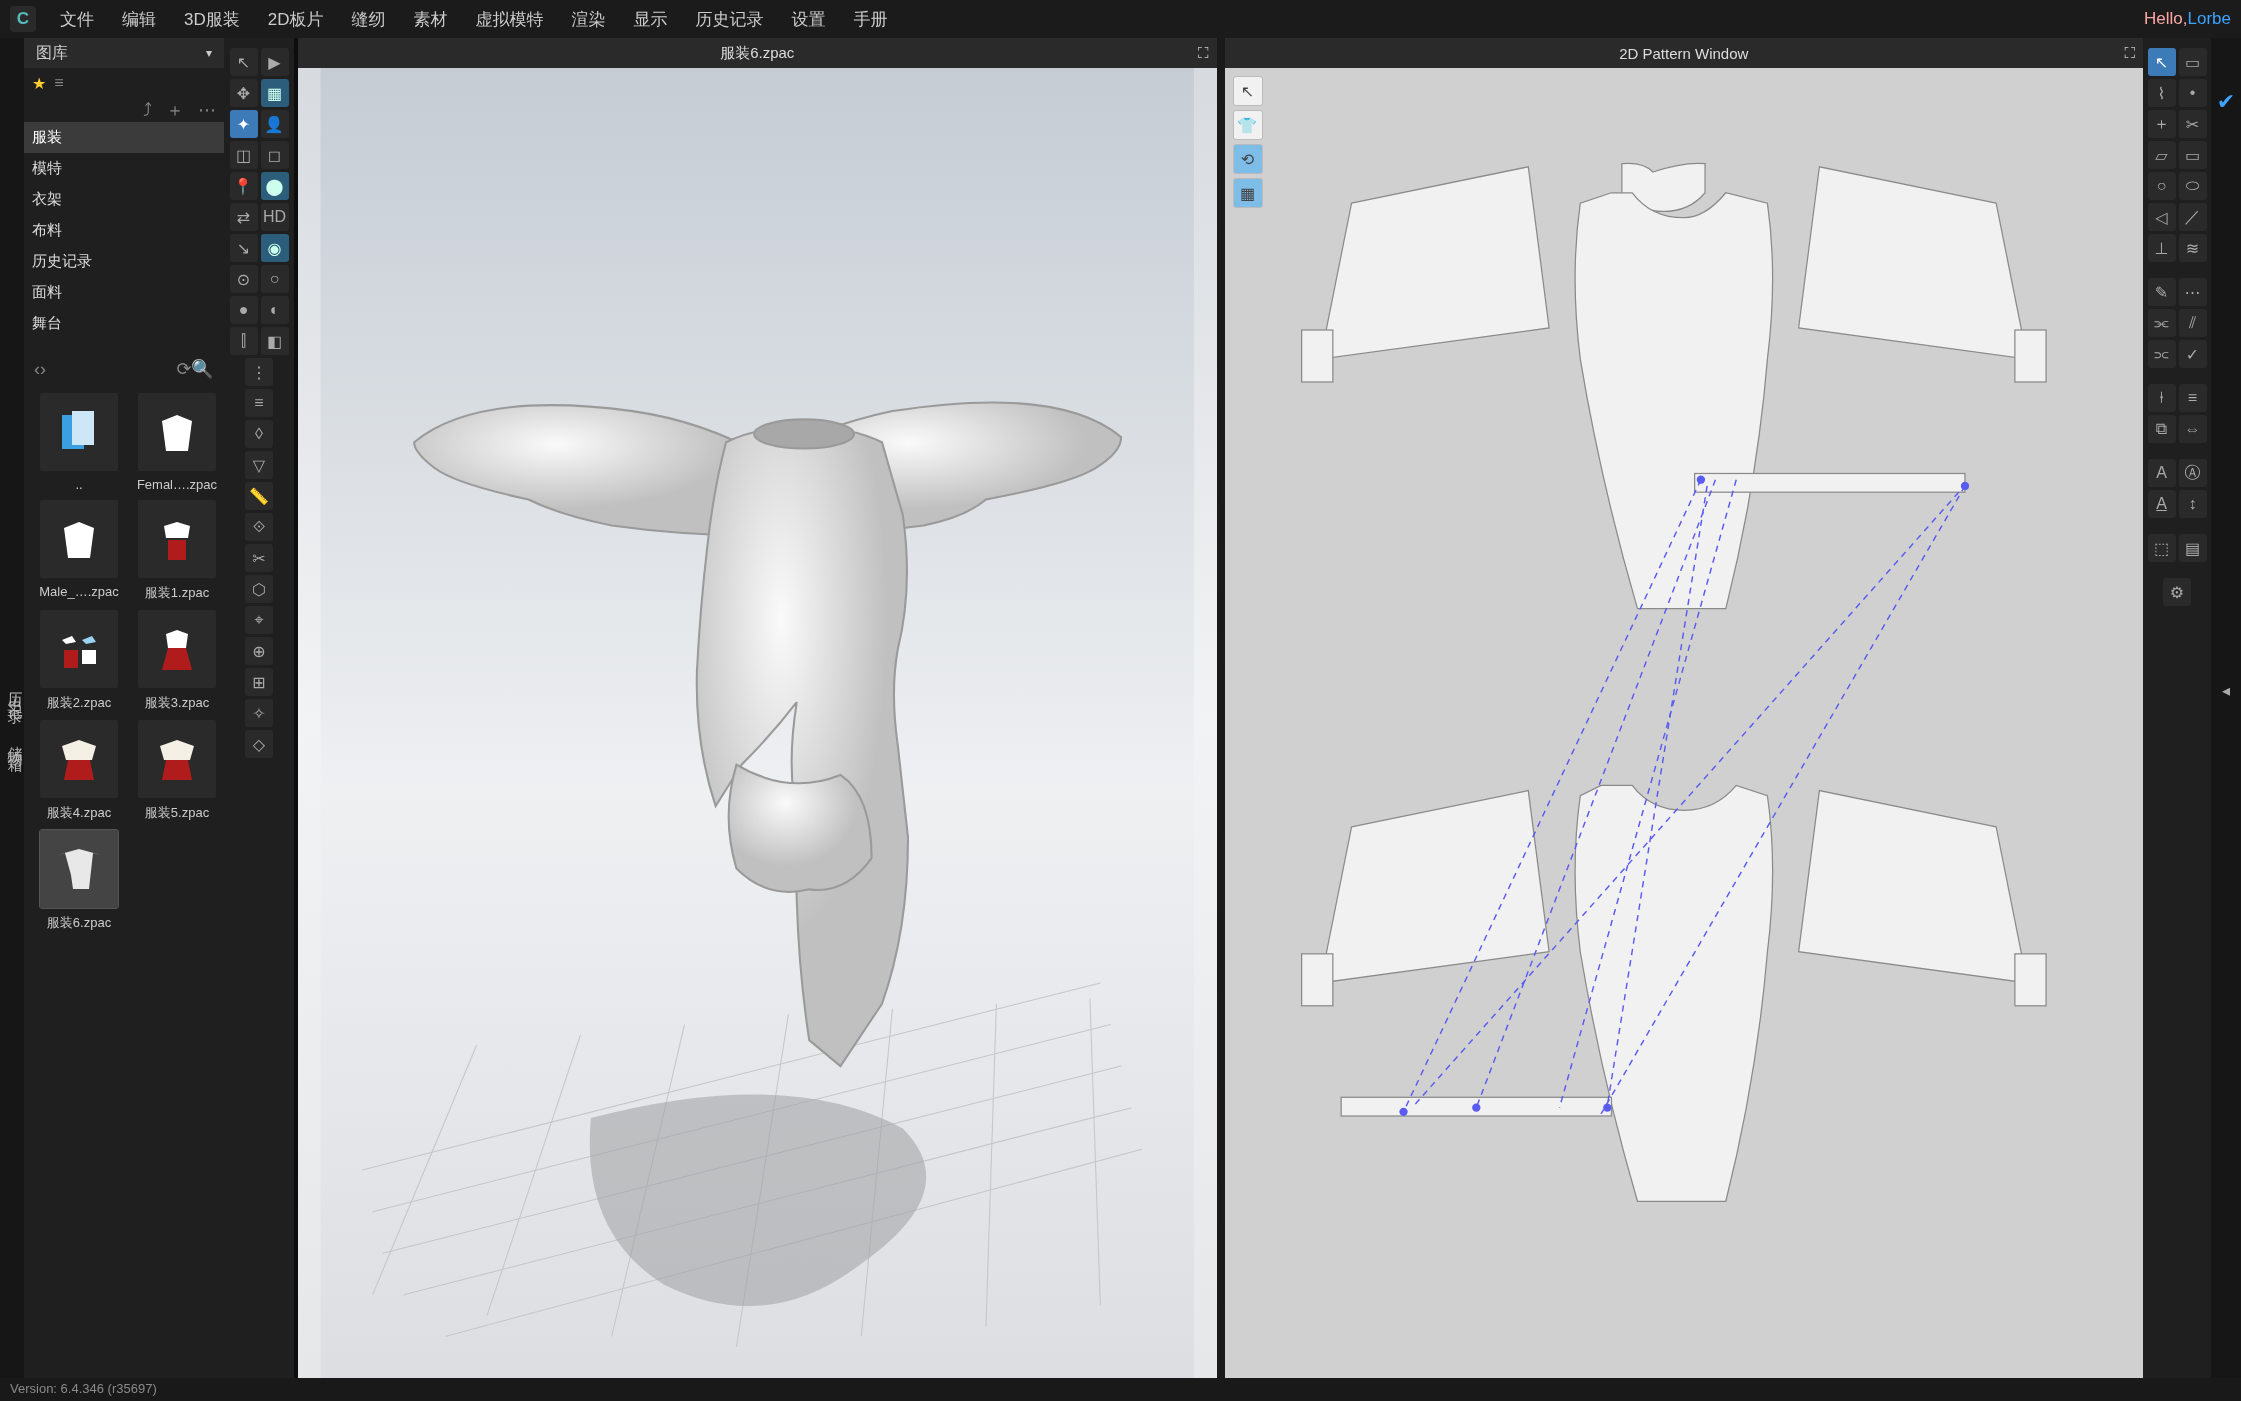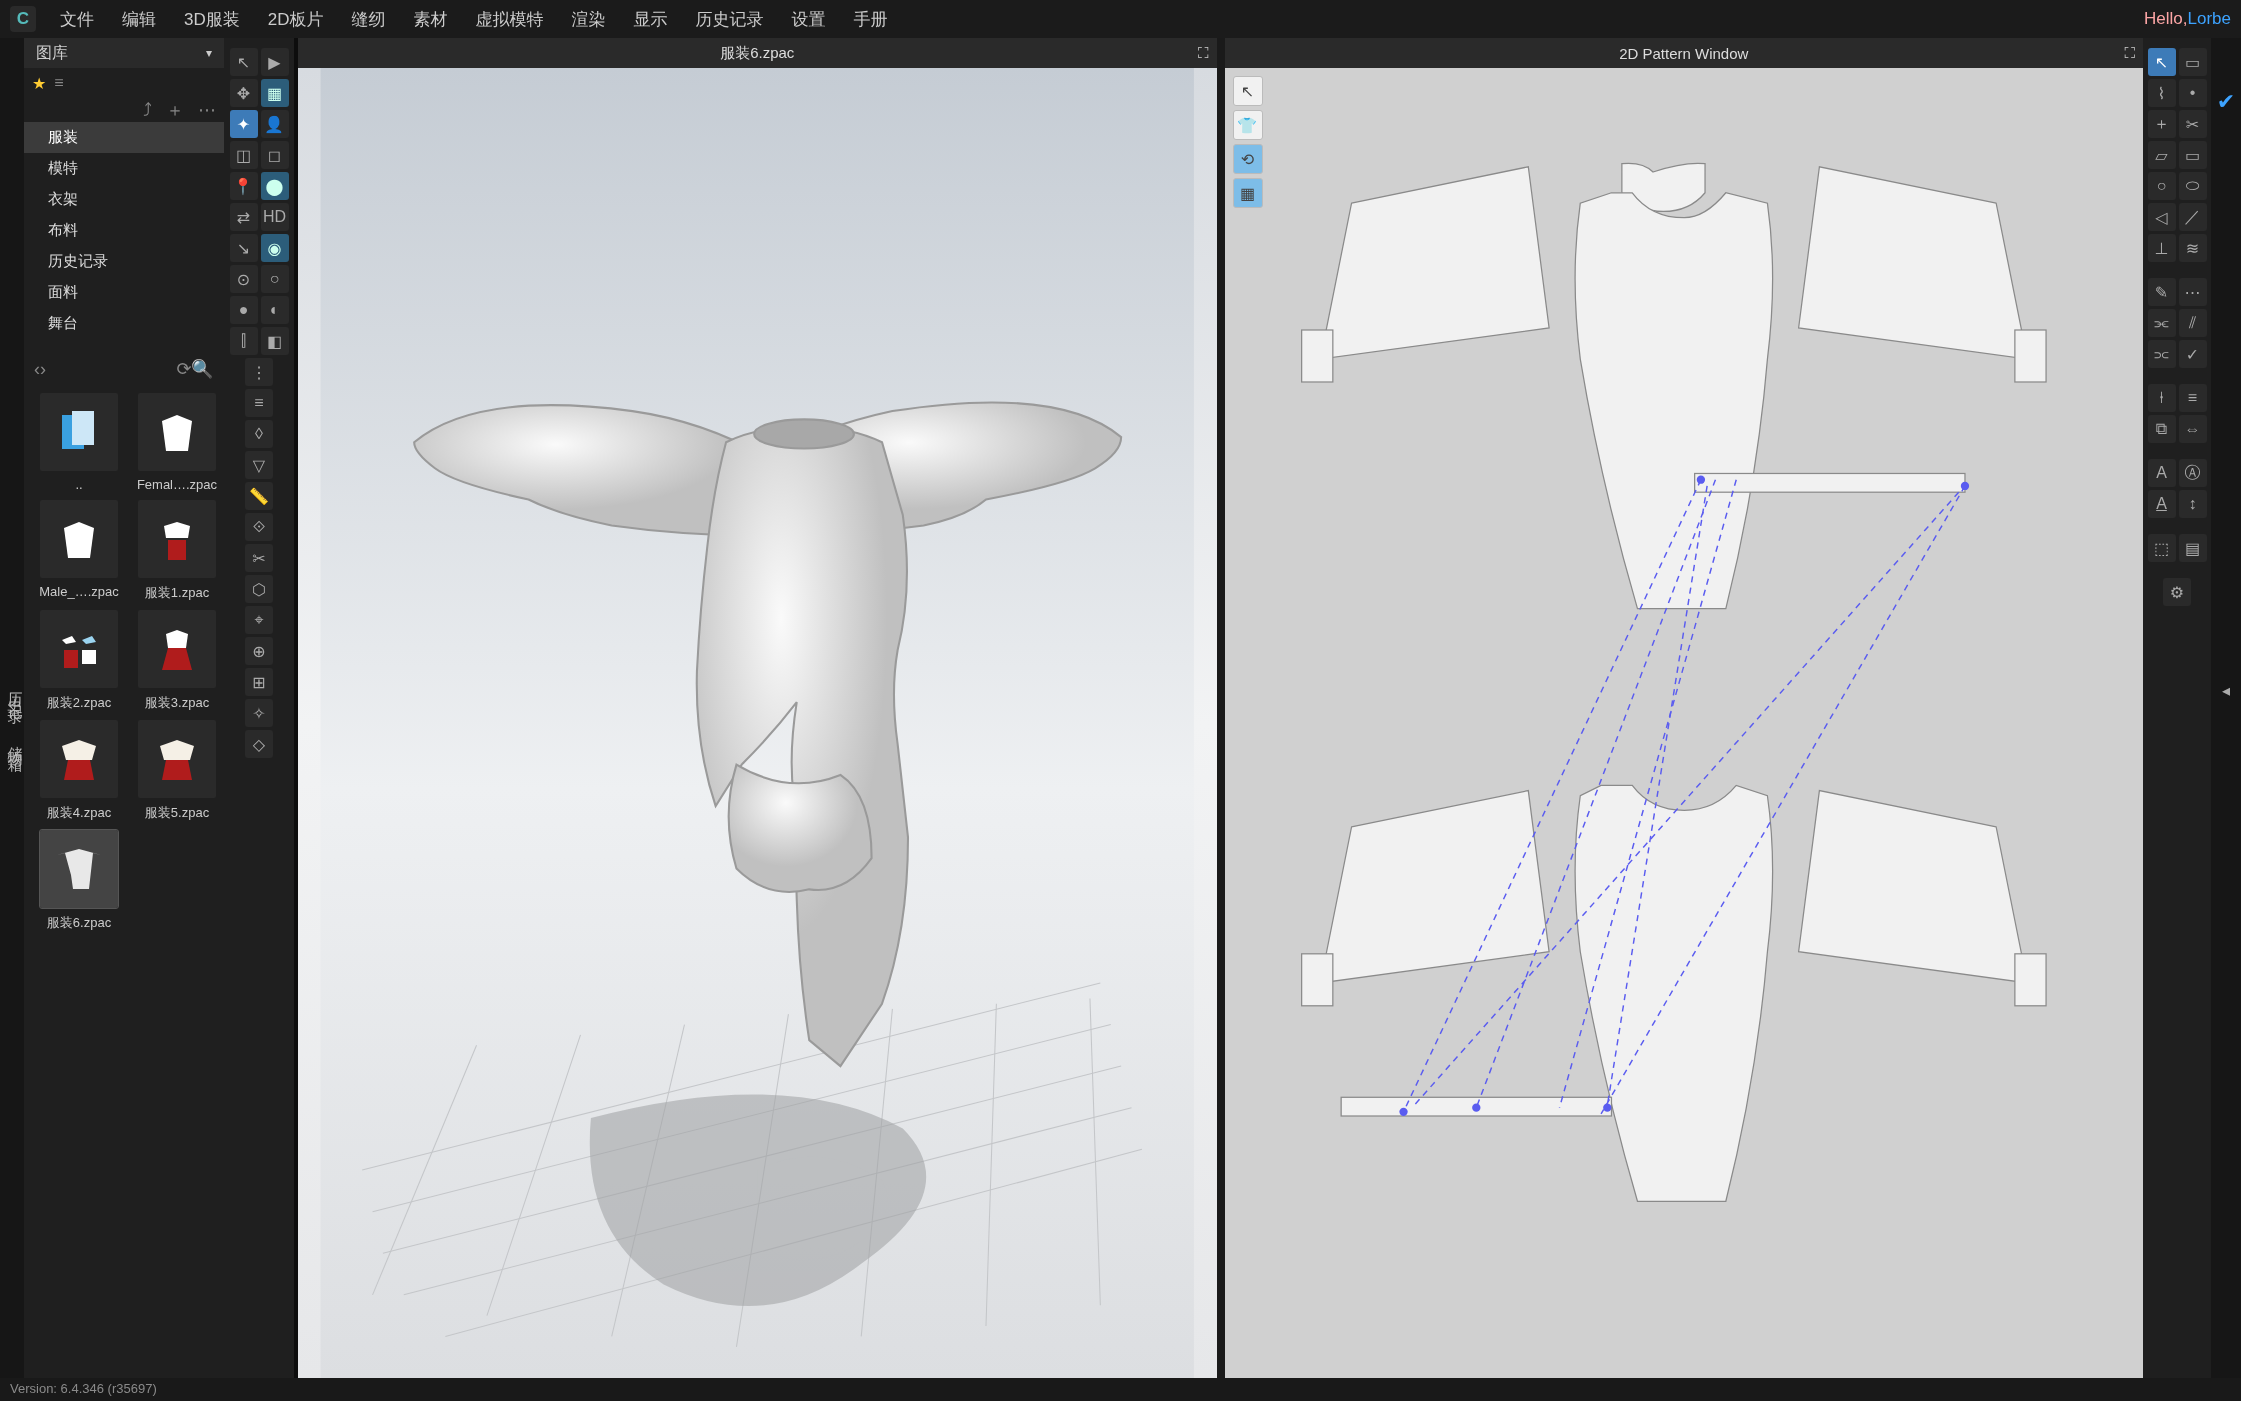--- a/index.html
+++ b/index.html
@@ -11,21 +11,21 @@
 .menubar .user{color:#3da3ff;}
 .main{display:flex;height:1340px}
 .vtab{width:24px;background:#161616;writing-mode:vertical-rl;text-align:center;padding-top:16px;font-size:15px;color:#bbb;letter-spacing:6px}
 .sidebar{width:200px;background:#1f1f1f;display:flex;flex-direction:column}
 .sb-head{height:30px;background:#2a2a2a;display:flex;align-items:center;padding:0 12px;font-size:16px}
 .sb-head .arrow{margin-left:auto;font-size:12px}
 .sb-row2{height:30px;display:flex;align-items:center;padding:0 8px;color:#888;gap:8px}
 .sb-row2 .star{color:#ffcc33}
 .sb-row2 .tiny{flex:1}
 .sb-row3{height:24px;display:flex;align-items:center;justify-content:flex-end;padding:0 8px;color:#888;gap:14px;font-size:18px}
-.cat{padding:6px 24px;font-size:15px;color:#ddd;cursor:pointer}
+.cat{padding:6px 8px;font-size:15px;color:#ddd;cursor:pointer}
 .cat.sel{background:#3b3b3b;color:#fff}
 .sb-sep{height:16px}
 .sb-tools{height:28px;display:flex;align-items:center;justify-content:space-between;padding:0 10px;color:#888;font-size:18px}
 .grid{flex:1;display:grid;grid-template-columns:1fr 1fr;gap:8px;padding:10px;align-content:start}
 .gitem{text-align:center;font-size:13px;color:#ccc}
 .gitem .thumb{width:78px;height:78px;background:#2a2a2a;margin:0 auto 6px;display:flex;align-items:center;justify-content:center;border-radius:2px}
 .gitem.sel .thumb{background:#444;outline:1px solid #555}
 .gitem .lbl{white-space:nowrap;overflow:hidden;text-overflow:ellipsis;width:90px;margin:0 auto}
 .toolcol{width:70px;background:#1f1f1f;padding-top:10px;display:flex;flex-direction:column;align-items:center;gap:3px}
 .toolcol .pair{display:flex;gap:3px}

